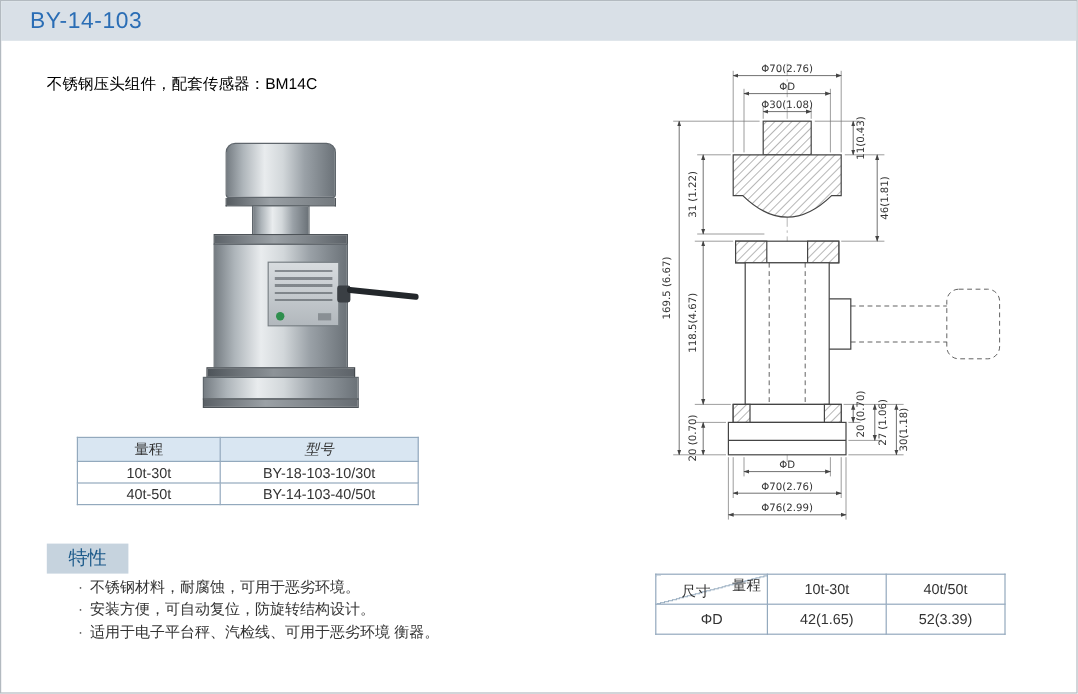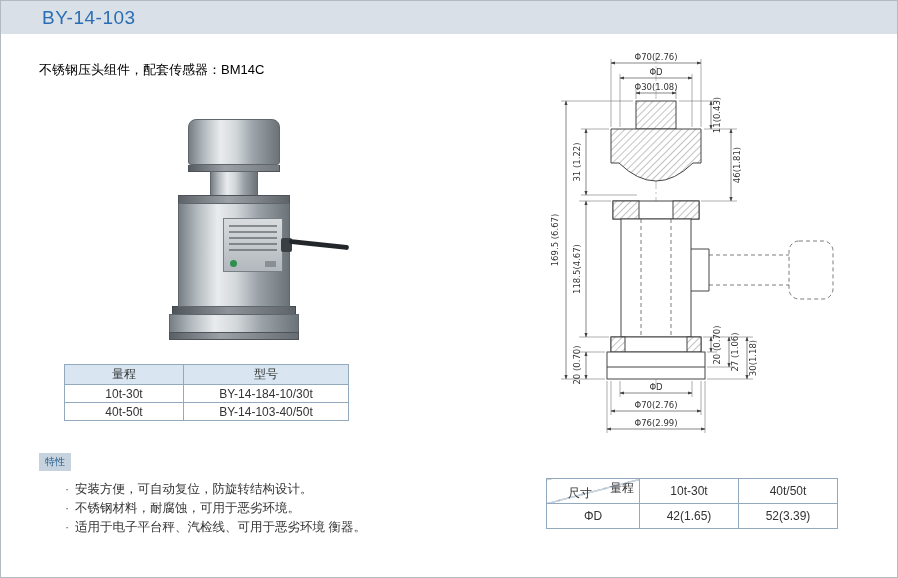--- a/index.html
+++ b/index.html
@@ -1,20 +1,20 @@
 <!DOCTYPE html>
 <html><head>
 <meta charset="utf-8">
 <style>
   html,body{margin:0;padding:0;width:898px;height:578px;background:#fff;
     font-family:"Liberation Sans","DejaVu Sans",sans-serif;overflow:hidden;}
   .page{position:absolute;left:0;top:0;width:896px;height:576px;border:1px solid #b3bac0;background:#fff;}
   
   .hdr{position:absolute;left:0;top:0;width:100%;height:33px;background:#d9e0e7;display:flex;align-items:center;}
-  .hdr-title{color:#2a6db5;font-size:19px;padding-left:41px;letter-spacing:.5px;}
+  .hdr-title{color:#2a6db5;font-size:19px;padding-left:24px;letter-spacing:.5px;}
   
   .intro{position:absolute;left:38px;top:60px;font-size:13px;color:#000000;}
   
   .photo{position:absolute;left:148px;top:118px;width:170px;display:flex;flex-direction:column;align-items:center;}
   .met{background:linear-gradient(90deg,#767d83 0%,#aeb5ba 15%,#e9ecee 35%,#d2d7da 52%,#9aa1a7 72%,#6b7278 100%);
        border:1px solid #5f666c;box-sizing:border-box;}
   .cap{width:92px;height:46px;border-radius:8px 8px 3px 3px;}
   .cap-ring{width:92px;height:7px;background:linear-gradient(90deg,#565c61,#9aa0a5 40%,#73797e);border:1px solid #4d5358;border-top:none;box-sizing:border-box;}
   .neck{width:48px;height:25px;margin-top:-1px;}
   .shoulder{width:112px;height:9px;background:linear-gradient(90deg,#5d6artifact,#8d9398 45%,#5d6369);background:linear-gradient(90deg,#5d6369,#9ba1a6 45%,#5d6369);border:1px solid #4d5358;box-sizing:border-box;margin-top:-1px;}
@@ -28,23 +28,23 @@
   .cable-gland{position:absolute;left:102px;top:34px;width:11px;height:14px;background:#3a3f44;border-radius:2px;}
   .cable{position:absolute;left:110px;top:38px;width:60px;height:5px;background:#23272b;border-radius:3px;transform:rotate(6deg);}
   .ring2{width:124px;height:9px;background:linear-gradient(90deg,#4e545a,#8d9398 45%,#5d6369);border:1px solid #44494e;box-sizing:border-box;margin-top:-1px;}
   .pbase{width:130px;height:19px;margin-top:-1px;}
   .base-bot{width:130px;height:8px;background:linear-gradient(90deg,#5a6066,#9ba1a6 40%,#666c72);border:1px solid #4d5358;box-sizing:border-box;margin-top:-1px;}
   
   table{border-collapse:collapse;font-size:12px;color:#333;}
   .model-table{position:absolute;left:63px;top:363px;}
   .model-table th,.model-table td{border:1px solid #93a9bd;text-align:center;padding:1px 6px;height:15px;font-weight:normal;}
   .model-table th{background:#d9e6f2;}
-  .model-table .c-range{width:106px;} .model-table .c-model{width:152px;}
-  
-  .feat-chip{position:absolute;left:38px;top:452px;background:#c6d3de;color:#1c5a8a;font-size:10px;padding:2px 6px;font-family:Liberation Serif, serif;}
+  .model-table .c-range{width:106px;} .model-table .c-model{width:152px;font-style:italic;}
+  
+  .feat-chip{position:absolute;left:38px;top:452px;background:#c6d3de;color:#1c5a8a;font-size:16px;padding:2px 18px;font-family:Liberation Serif, serif;}
   .feat-list{position:absolute;left:58px;top:479px;font-size:12.5px;color:#333;line-height:19px;}
   .feat-list .b{display:inline-block;width:16px;text-align:center;color:#555;}
   
   .dim-table{position:absolute;left:545px;top:477px;}
   .dim-table td{border:1px solid #93a9bd;text-align:center;padding:3px 6px;height:18px;}
   .dim-table .c0{width:80px;} .dim-table .c1{width:86px;} .dim-table .c2{width:86px;}
   .corner{position:relative;background:linear-gradient(to bottom right,transparent calc(50% - .5px),#93a9bd calc(50% - .5px),#93a9bd calc(50% + .5px),transparent calc(50% + .5px));}
   .corner-top{position:absolute;right:5px;top:1px;font-size:12px;}
   .corner-bottom{position:absolute;left:5px;bottom:1px;font-size:12px;margin-left:16px;}
   
@@ -82,33 +82,33 @@
   </div>
 
   <table class="model-table">
     <tbody>
         <tr>
       <th class="c-range">量程</th>
       <th class="c-model">型号</th>
     </tr>
     <tr>
       <td>10t-30t</td>
-      <td>BY-14-184-10/30t</td>
+      <td>BY-18-103-10/30t</td>
     </tr>
     <tr>
       <td>40t-50t</td>
       <td>BY-14-103-40/50t</td>
     </tr>
   </tbody>
     </table>
 
   <div class="feat-chip">特性</div>
   <div class="feat-list">
+    <div><span class="b">·</span><span>不锈钢材料，耐腐蚀，可用于恶劣环境。</span></div>
     <div><span class="b">·</span><span>安装方便，可自动复位，防旋转结构设计。</span></div>
-    <div><span class="b">·</span><span>不锈钢材料，耐腐蚀，可用于恶劣环境。</span></div>
     <div><span class="b">·</span><span>适用于电子平台秤、汽检线、可用于恶劣环境 衡器。</span></div>
   </div>
 
   <svg class="drawing" width="330" height="392" viewBox="0 0 330 392">
     <defs>
       <pattern id="hatch" width="5" height="5" patternUnits="userSpaceOnUse" patternTransform="rotate(45)">
         <rect width="5" height="5" fill="#fff"></rect>
         <line x1="0" y1="0" x2="0" y2="5" stroke="#666" stroke-width="0.8"></line>
       </pattern>
       <marker id="arr" viewBox="0 0 10 10" refX="9" refY="5" markerWidth="7" markerHeight="7" orient="auto-start-reverse">

